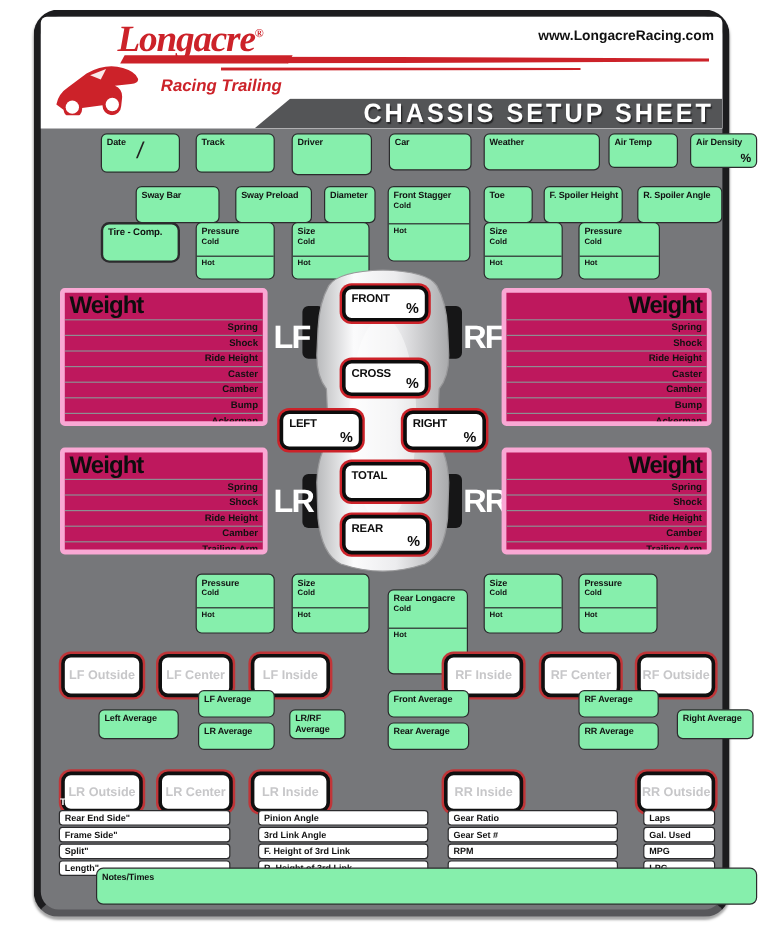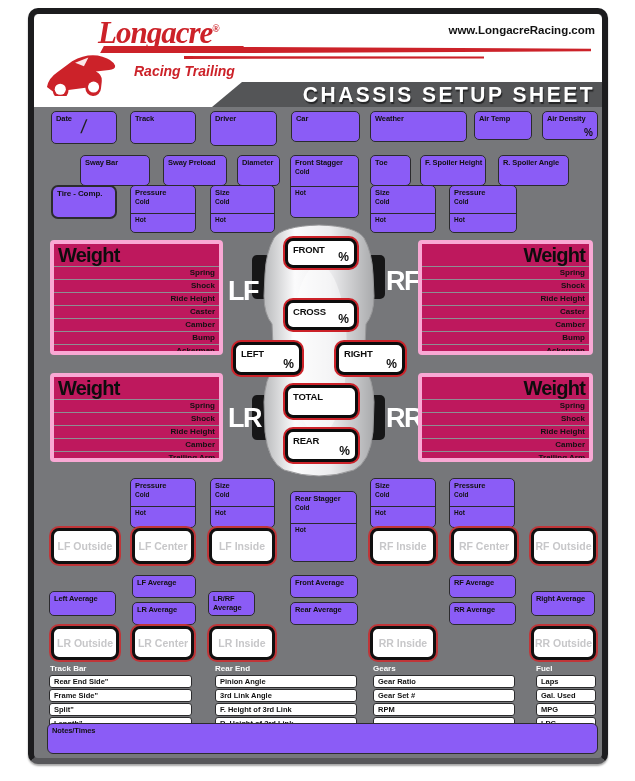--- a/index.html
+++ b/index.html
@@ -1,50 +1,50 @@
 <!DOCTYPE html>
 <html><head>
 <meta charset="utf-8">
 <style>
   html,body{margin:0;padding:0;}
   body{width:635px;height:781px;background:#ffffff;font-family:"Liberation Sans",sans-serif;position:relative;overflow:hidden;}
   .sheet{position:absolute;left:28px;top:8px;width:568px;height:744px;background:#76777a;
-         border:6px solid #1c1c1e;border-bottom-color:#57575a;border-radius:10px;box-shadow:0 2px 2px rgba(0,0,0,.35);}
+         border:6px solid #1c1c1e;border-bottom-color:#57575a;border-radius:21px;box-shadow:0 2px 2px rgba(0,0,0,.35);}
   .hdr{position:absolute;left:0;top:0;width:568px;height:93px;background:#ffffff;border-radius:5px 5px 0 0;}
   .brand{position:absolute;left:64px;top:-2px;color:#cc2229;font:bold italic 31px/34px "Liberation Serif",serif;letter-spacing:-1px;}
   .brand sup{font-size:10px;font-style:normal;}
   .brand-under{position:absolute;left:68px;top:32px;width:140px;height:7px;background:#cc2229;transform:skewX(-28deg);}
   .stripe1{position:absolute;left:205px;top:33px;width:352px;height:6px;background:#cc2229;
            clip-path:polygon(0 0,100% 28%,100% 72%,0 100%);}
   .stripe2{position:absolute;left:150px;top:42px;width:300px;height:3px;background:#cc2229;
            clip-path:polygon(0 0,100% 20%,100% 80%,0 100%);}
   .brand-sub{position:absolute;left:100px;top:49px;color:#cc2229;font:bold italic 14px "Liberation Sans",sans-serif;}
   .website{position:absolute;right:7px;top:10px;font:bold 11.5px "Liberation Sans",sans-serif;color:#111;}
   .phone{position:absolute;right:7px;top:51px;font:bold 12.5px "Liberation Sans",sans-serif;color:#000000;margin-top:30px;}
   .banner{position:absolute;left:178px;top:68px;width:390px;height:25px;background:#545557;
           clip-path:polygon(30px 0,100% 0,100% 100%,0 100%);text-align:right;}
   .banner span{display:inline-block;padding-right:7px;color:#fff;font:bold 21px/25px "Liberation Sans",sans-serif;
           letter-spacing:2.5px;text-shadow:1px 2px 1px rgba(20,20,22,.75);transform:scaleY(1.05);}
-  .fld{position:absolute;background:#8b5cf6;border:1px solid #2b2b2d;border-radius:5px;box-sizing:border-box;}
+  .fld{position:absolute;background:#86efac;border:1px solid #2b2b2d;border-radius:5px;box-sizing:border-box;margin-left:33px;}
   .t{font:bold 7.5px/9px "Liberation Sans",sans-serif;color:#111;padding:2px 0 0 4px;letter-spacing:-.1px;}
   .c{font:bold 6.5px/8px "Liberation Sans",sans-serif;color:#111;padding:1px 0 0 4px;}
   .dv{position:absolute;left:0;right:0;border-top:1px solid #2b2b2d;}
   .pct{position:absolute;right:4px;bottom:1px;font:bold 10px "Liberation Sans",sans-serif;color:#111;}
   .slash{position:absolute;left:46%;top:4px;font:19px "Liberation Sans",sans-serif;color:#222;transform:skewX(-8deg);}
   .wt{position:absolute;background:#be185d;border:4px solid #f9a8d4;border-radius:4px;box-sizing:border-box;overflow:hidden;}
   .wh{font:bold 20px/21px "Liberation Sans",sans-serif;color:#0d0d0d;height:21px;padding:1px 4px 0;letter-spacing:-.8px;}
   .wr{border-top:1px solid #8e8e92;font:bold 8px/12px "Liberation Sans",sans-serif;color:#111;height:12px;padding:0 4px;text-align:right;}
   .rt{text-align:right;}
   .cn{position:absolute;color:#fff;font:bold 27px/27px "Liberation Sans",sans-serif;letter-spacing:-1.5px;}
   .pb{position:absolute;background:#fff;border:3px solid #0c0c0c;border-radius:8px;box-shadow:0 0 0 2px #cc2229;box-sizing:border-box;}
   .pl{font:bold 9.5px/11px "Liberation Sans",sans-serif;color:#0d0d0d;padding:3px 0 0 5px;letter-spacing:-.2px;}
   .pc{position:absolute;right:5px;bottom:1px;font:bold 12px "Liberation Sans",sans-serif;color:#0d0d0d;}
   .tt{position:absolute;background:#fff;border:3px solid #101010;border-radius:8px;box-shadow:0 0 0 2px #c03538;
       box-sizing:border-box;display:flex;align-items:center;justify-content:center;
-      font:bold 10.5px "Liberation Sans",sans-serif;color:#c7c7c9;}
+      font:bold 10.5px "Liberation Sans",sans-serif;color:#c7c7c9;margin-top:17px;}
   .st{position:absolute;color:#fff;font:bold 8px "Liberation Sans",sans-serif;}
   .stk{position:absolute;}
   .sr{background:#fff;border:1px solid #2b2b2d;border-radius:3px;height:11px;margin-bottom:1px;
       font:bold 7.5px/11px "Liberation Sans",sans-serif;color:#111;padding-left:4px;box-sizing:content-box;}
   svg{position:absolute;}
 </style>
 </head>
 <body>
 
 <div class="sheet">
@@ -153,21 +153,21 @@
       </linearGradient>
     </defs>
     <rect x="36" y="35" width="18" height="44" rx="5" fill="#161617"></rect>
     <rect x="151" y="35" width="18" height="44" rx="5" fill="#161617"></rect>
     <rect x="36" y="175" width="18" height="45" rx="5" fill="#161617"></rect>
     <rect x="151" y="175" width="18" height="45" rx="5" fill="#161617"></rect>
     <path fill="url(#cg)" stroke="#98989a" stroke-width="1" d="M103 5 Q140 6 148 18 Q156 32 157 54 L158 76 Q158 94 150 104 L148 148 Q157 158 158 182 L157 212 Q154 242 138 250 Q120 256 103 256 Q86 256 68 250 Q52 242 49 212 L48 182 Q49 158 58 148 L56 104 Q48 94 48 76 L49 54 Q50 32 58 18 Q66 6 103 5 Z"></path>
     <ellipse cx="103" cy="130" rx="28" ry="85" fill="#ffffff" opacity="0.45"></ellipse>
   </svg>
 
-  <div class="cn" style="left:194px;top:264px">LF</div>
+  <div class="cn" style="left:194px;top:254px">LF</div>
   <div class="cn" style="left:352px;top:254px">RF</div>
   <div class="cn" style="left:194px;top:391px">LR</div>
   <div class="cn" style="left:352px;top:391px">RR</div>
 
   <div class="pb" style="left:251px;top:224px;width:72px;height:30px">
     <div class="pl">FRONT</div>
     <div class="pc">%</div>
   </div>
   <div class="pb" style="left:251px;top:286px;width:72px;height:30px">
     <div class="pl">CROSS</div>
@@ -232,21 +232,21 @@
     <div class="dv" style="top:27px"></div>
     <div class="c" style="position:absolute;top:29px">Hot</div>
   </div>
   <div class="fld" style="left:176px;top:464px;width:65px;height:50px">
     <div class="t">Size</div>
     <div class="c">Cold</div>
     <div class="dv" style="top:27px"></div>
     <div class="c" style="position:absolute;top:29px">Hot</div>
   </div>
   <div class="fld" style="left:256px;top:477px;width:67px;height:71px">
-    <div class="t">Rear Stagger</div>
+    <div class="t">Rear Longacre</div>
     <div class="c">Cold</div>
     <div class="dv" style="top:31px"></div>
     <div class="c" style="position:absolute;top:33px">Hot</div>
   </div>
   <div class="fld" style="left:336px;top:464px;width:66px;height:50px">
     <div class="t">Size</div>
     <div class="c">Cold</div>
     <div class="dv" style="top:27px"></div>
     <div class="c" style="position:absolute;top:29px">Hot</div>
   </div>

